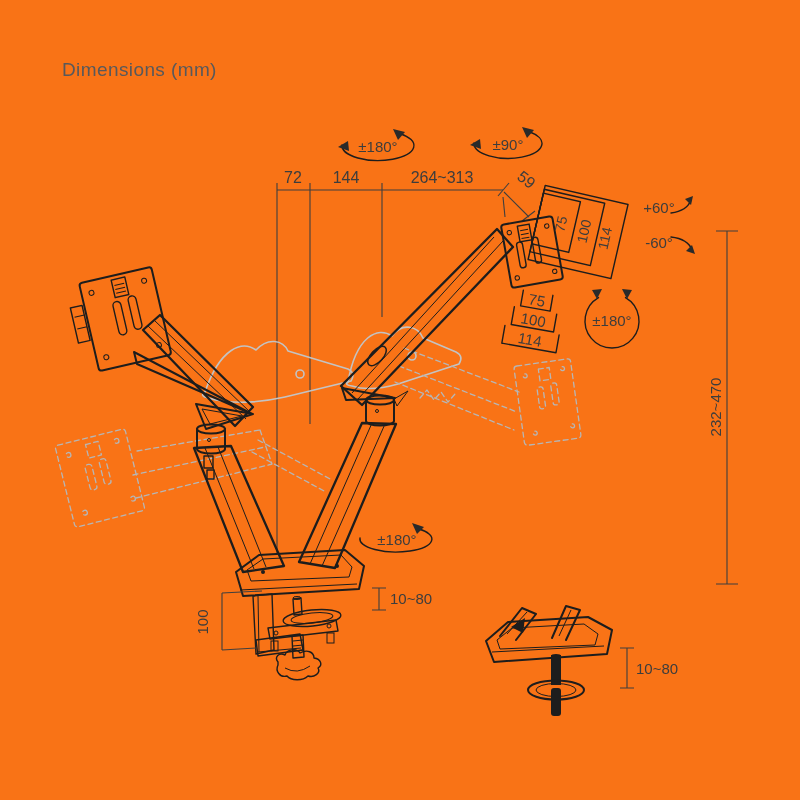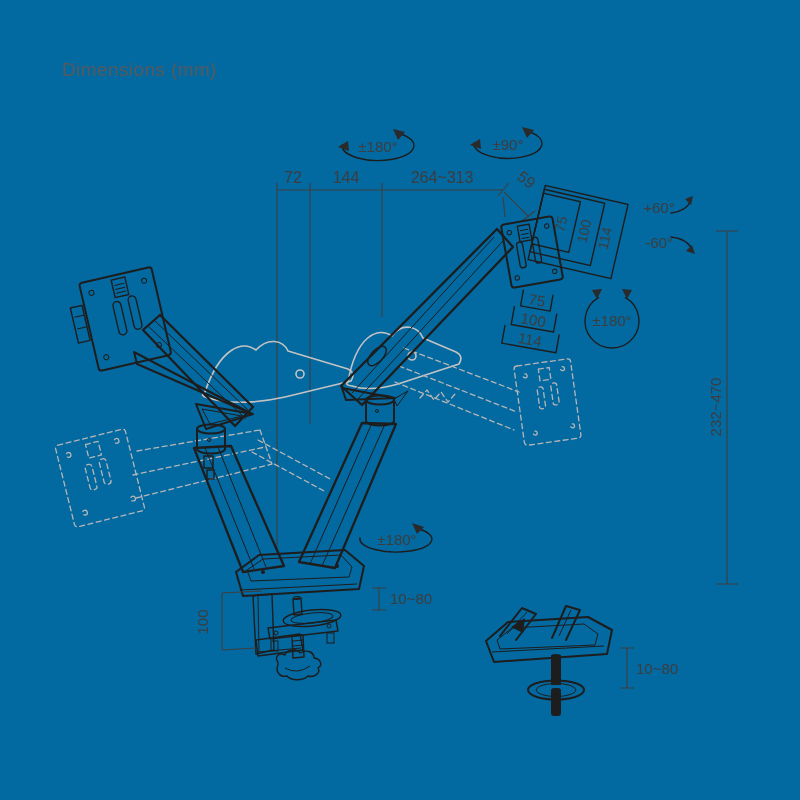--- a/index.html
+++ b/index.html
@@ -1,16 +1,16 @@
 <!DOCTYPE html>
 <html><head>
 <meta charset="utf-8">
 <style>
   html,body{margin:0;padding:0;background:#ffffff;}
-  .page{width:800px;height:800px;position:relative;background:#0369a1;overflow:hidden;}
+  .page{width:800px;height:800px;position:relative;background:#f97316;overflow:hidden;}
   svg{display:block;}
   text{font-family:"Liberation Sans", sans-serif; fill:#3d3d3d;}
   .title-t{font-size:19px; fill:#58595b; letter-spacing:.4px;}
   .t16{font-size:16px;}
   .t15{font-size:15px;}
   .t14{font-size:14px;}
   .dim{stroke:#3f3f3f;stroke-width:1.1;fill:none;}
   .bold{stroke:#1d1d1d;stroke-width:2;fill:none;stroke-linejoin:round;stroke-linecap:round;}
   .bold25{stroke:#1d1d1d;stroke-width:2.3;fill:none;stroke-linejoin:round;stroke-linecap:round;}
   .med{stroke:#1d1d1d;stroke-width:1.4;fill:none;stroke-linejoin:round;stroke-linecap:round;}

